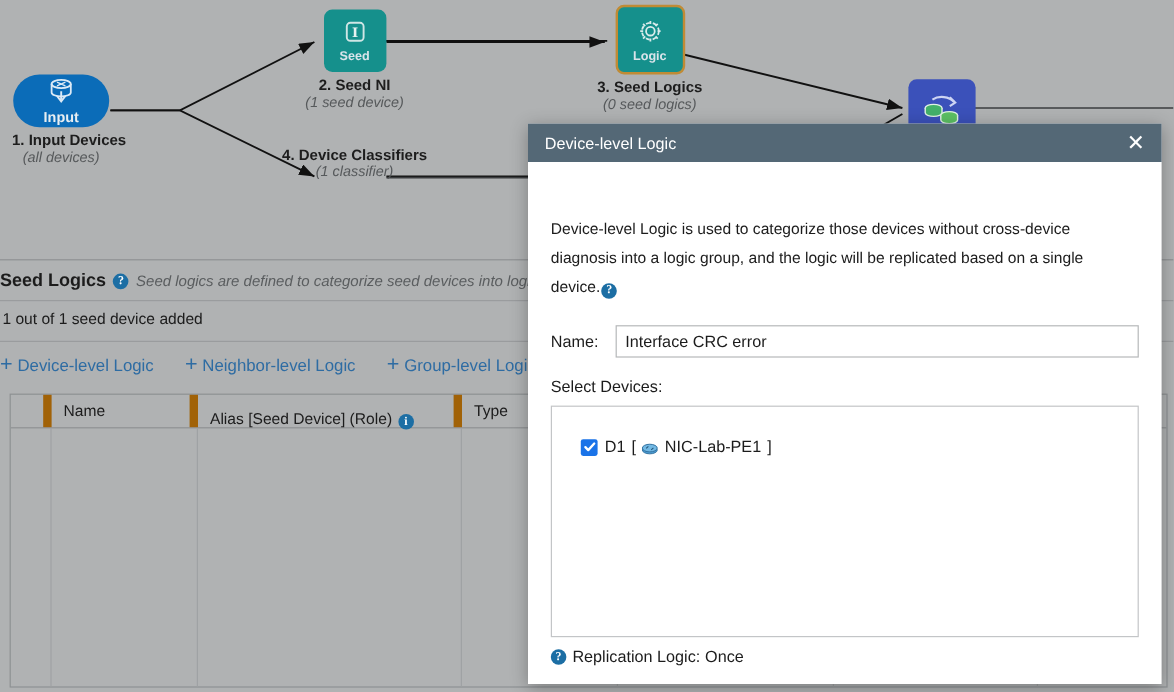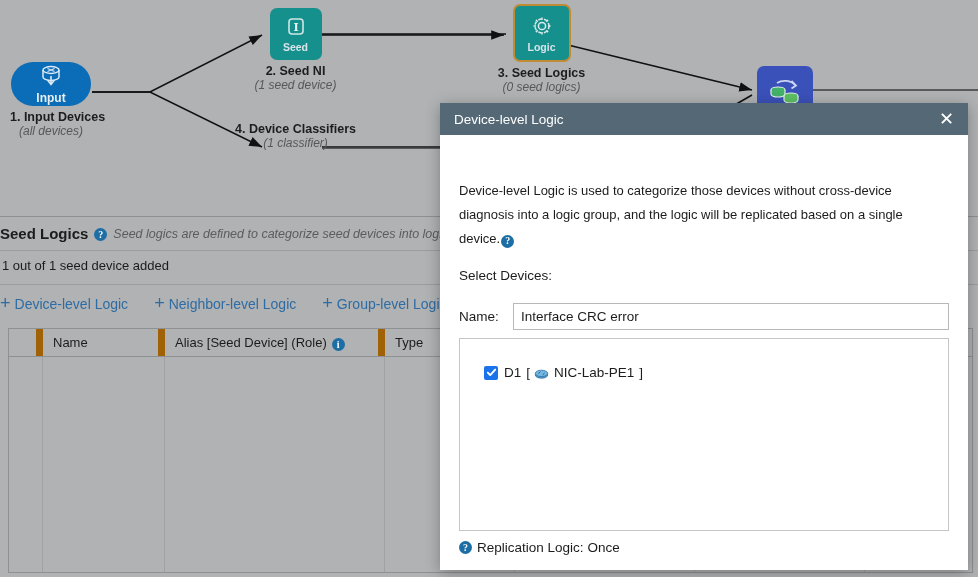--- a/index.html
+++ b/index.html
@@ -205,21 +205,21 @@
     font-size: 13px;
     color: #1c1c1c;
     border-right: 7px solid #a16207;
     box-sizing: border-box;
     padding-left: 10px;
     height: 100%;
     white-space: nowrap;
   }
   .th.c0 { width: 34px; padding-left: 0; }
   .th.c1 { width: 122px; }
-  .th.c2 { width: 220px; }
+  .th.c2 { width: 220px; align-items: flex-end; }
   .th.c3 { width: 130px; }
   .th.c4 { width: 180px; }
   .th.c5 { width: 170px; }
   .th.c6 { width: 107px; border-right: none; }
   #table-body {
     height: 215px;
     display: flex;
   }
   .td-col {
     border-right: 1px solid #9fa2a4;
@@ -522,26 +522,26 @@
 
   <div id="modal-titlebar">
     <span id="modal-title">Device-level Logic</span>
     <span id="modal-close">✕</span>
   </div>
 
   <div id="modal-body">
 
     <p id="modal-desc"><span>Device-level Logic is used to categorize those devices without cross-device diagnosis into a logic group, and the logic will be replicated based on a single device.</span><span class="help-badge" style="margin:0 0 0 1px;">?</span></p>
 
-    <div id="select-devices-label">Select Devices:</div>
-
     <div id="name-row">
       <label id="name-label">Name:</label>
       <input id="name-input" type="text" value="Interface CRC error" style="">
     </div>
+
+    <div id="select-devices-label">Select Devices:</div>
 
     <div id="device-list">
       <div class="device-row">
         <span class="dev-checkbox">
           <svg width="11" height="11" viewBox="0 0 11 11">
             <path d="M1.8,5.6 L4.2,8.1 L9.2,2.6" fill="none" stroke="#ffffff" stroke-width="1.9" stroke-linecap="round" stroke-linejoin="round"></path>
           </svg>
         </span>
         <span>D1</span>
         <span class="dev-bracket-l" style="margin-left:5px;">[</span>

